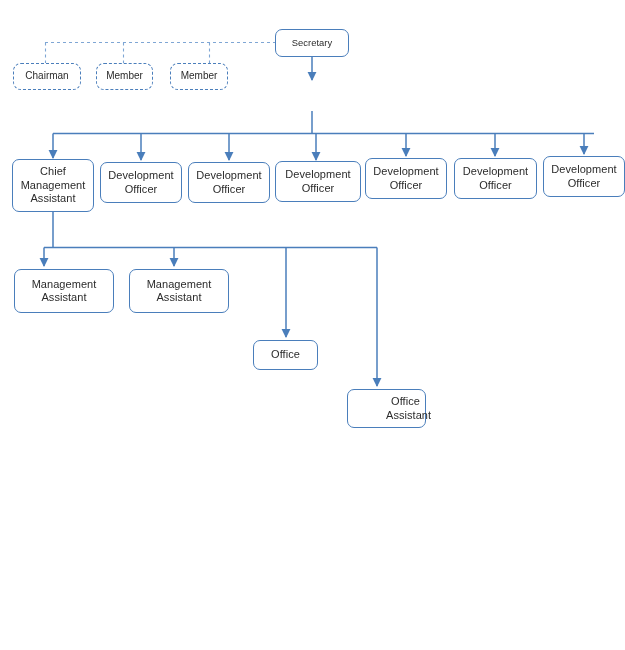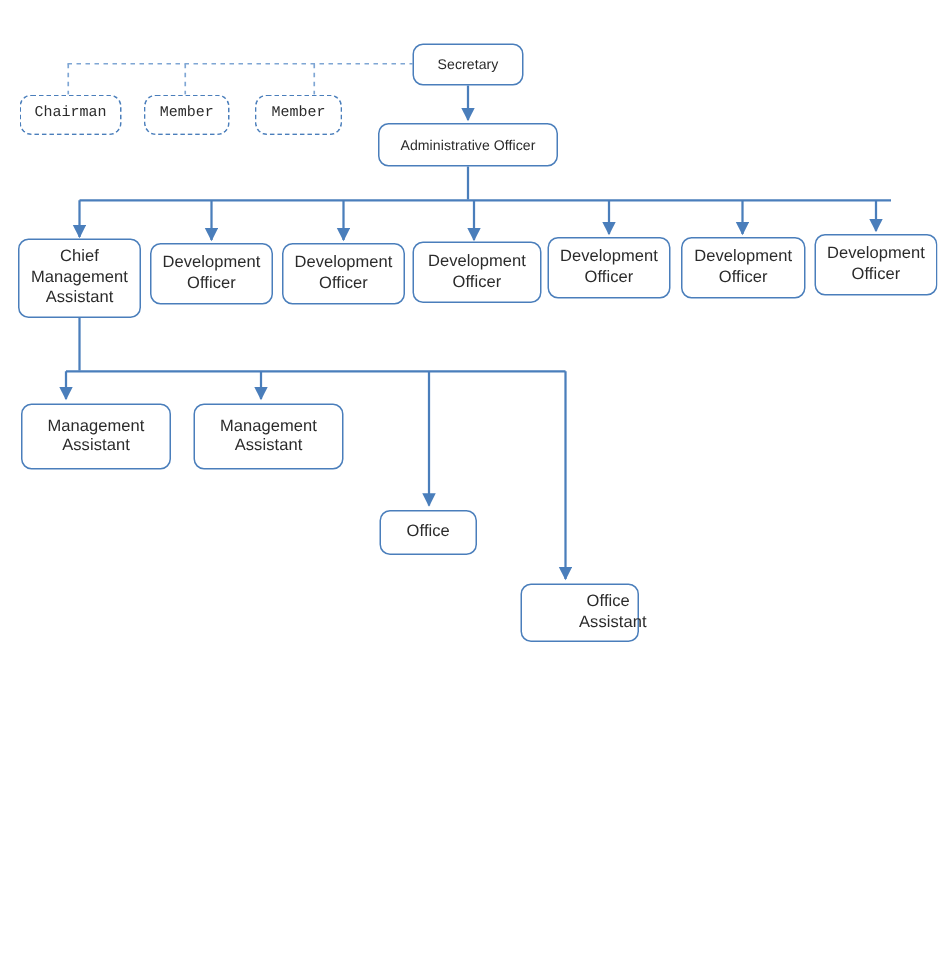--- a/index.html
+++ b/index.html
@@ -61,21 +61,21 @@
     font-size: 11px;
     letter-spacing: 0.05px;
   }
 
   
   .node.dashed {
     border: 1.8px dashed #4a7ebb;
     border-radius: 8px;
   }
   .node.dashed .label {
-    font-family: Liberation Mono, monospace;
+    font-family: Liberation Sans, sans-serif;
     font-size: 10px;
   }
 
   
   .node.top .label { font-size: 9.4px; }
 </style>
 </head>
 <body>
 
 <div id="chart-canvas">
@@ -117,23 +117,20 @@
       <line x1="41.5" y1="42.5" x2="41.5" y2="63"></line>
       <line x1="119.5" y1="42.5" x2="119.5" y2="63"></line>
       <line x1="205.5" y1="42.5" x2="205.5" y2="63"></line>
     </g>
   </svg>
 
   <div class="node solid top" style="left:271px; top:29px; width:74px; height:28px;">
     <span class="label">Secretary</span>
   </div>
 
-  <div class="node solid top" style="left:248px; top:82px; width:120px; height:29px;">
-    <span class="label">Administrative Officer</span>
-  </div>
 
   <div class="node dashed" style="left:9px; top:63px; width:68px; height:27px;">
     <span class="label">Chairman</span>
   </div>
 
   <div class="node dashed" style="left:92px; top:63px; width:57px; height:27px;">
     <span class="label">Member</span>
   </div>
 
   <div class="node dashed" style="left:166px; top:63px; width:58px; height:27px;">

